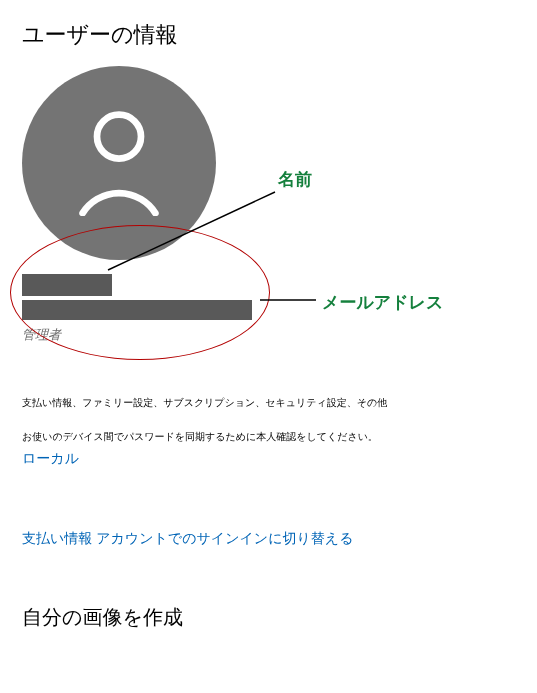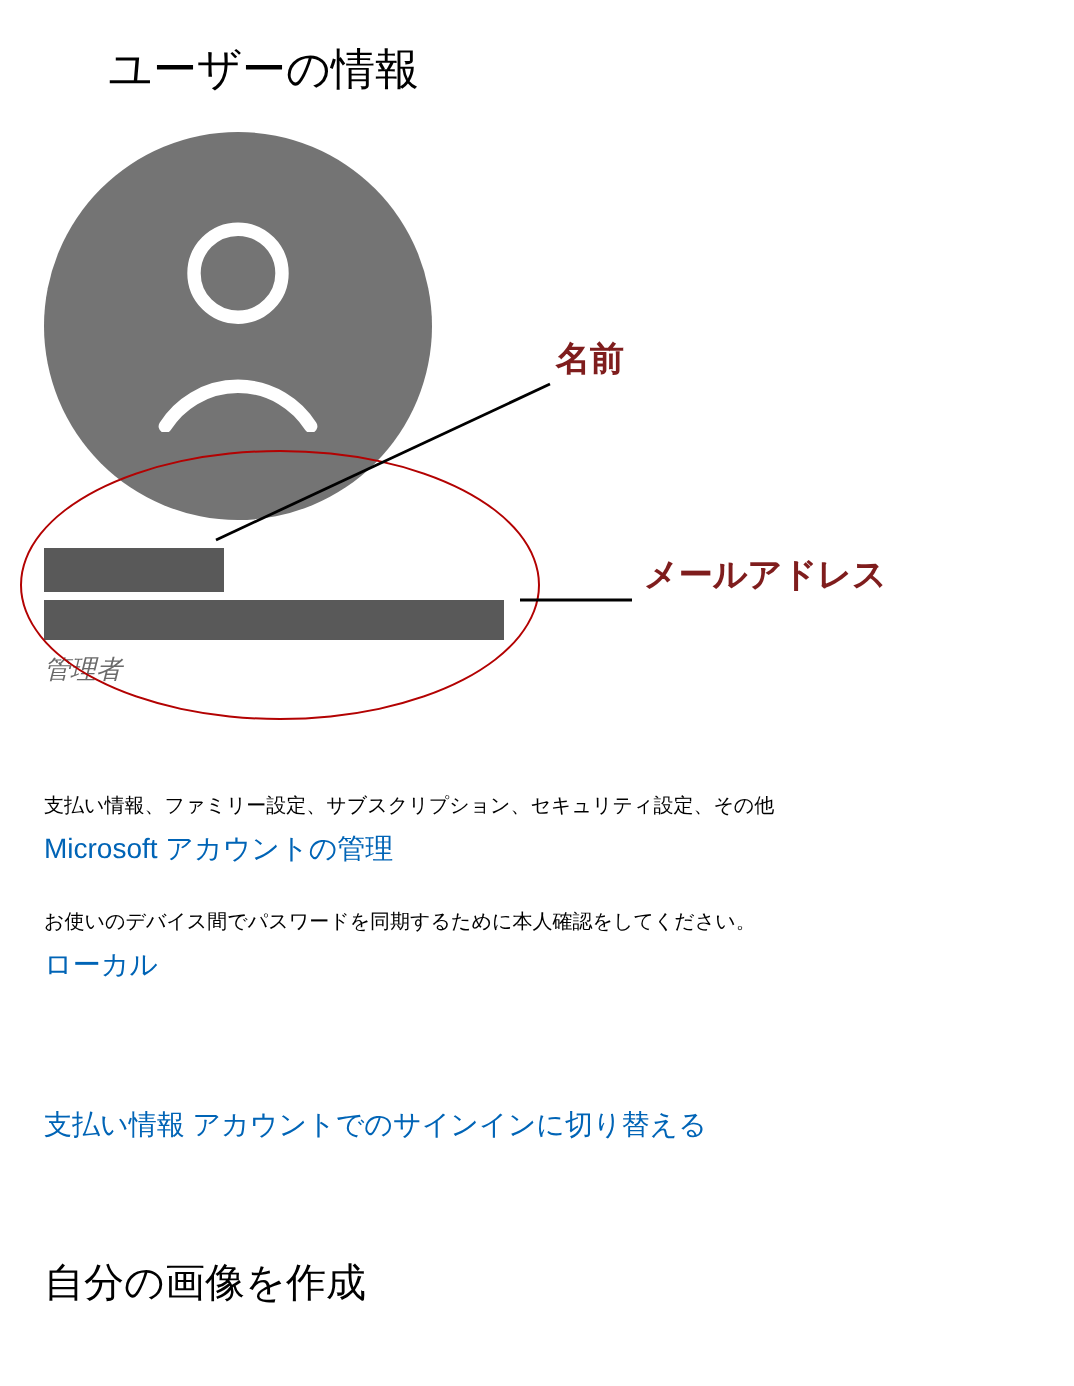--- a/index.html
+++ b/index.html
@@ -10,21 +10,20 @@
       width: 537px;
       height: 693px;
       position: relative;
       overflow: hidden;
     }
     .content { padding: 20px 22px; }
     .page-title {
       font-size: 22px;
       font-weight: 400;
       margin-bottom: 16px;
-      margin-left: 32px;
     }
     .avatar-wrap { position: relative; }
     .avatar {
       width: 194px;
       height: 194px;
       border-radius: 50%;
       background: #747474;
       display: flex;
       align-items: center;
       justify-content: center;
@@ -65,24 +64,24 @@
       border-radius: 50%;
       left: 10px;
       top: 225px;
       width: 260px;
       height: 135px;
     }
     .anno-label {
       position: absolute;
       font-weight: 700;
       font-size: 17px;
-      color: #7f1d1d;
+      color: #15803d;
     }
     .anno-name { left: 278px; top: 168px; }
-    .anno-mail { left: 322px; top: 276px; text-align: center; }
+    .anno-mail { left: 322px; top: 291px; text-align: center; }
     .aline { position: absolute; stroke: #000; stroke-width: 1.4; }
   </style>
 </head>
 <body>
 
 <div class="content">
   <h1 class="page-title">ユーザーの情報</h1>
 
   <div class="avatar-wrap">
     <div class="avatar">
@@ -95,21 +94,20 @@
     </div>
 
     <div class="name-block">
       <div class="redact-1"></div>
       <div class="redact-2"></div>
     </div>
     <div class="role">管理者</div>
   </div>
 
   <div class="desc">支払い情報、ファミリー設定、サブスクリプション、セキュリティ設定、その他</div>
-  <a class="link">Microsoft アカウントの管理</a>
 
   <div class="desc gap-lg">お使いのデバイス間でパスワードを同期するために本人確認をしてください。</div>
   <a class="link">ローカル</a>
 
   <div class="gap-xl">
     <a class="link">支払い情報 アカウントでのサインインに切り替える</a>
   </div>
 
   <div class="gap-xl">
     <h2 class="section-title">自分の画像を作成</h2>

